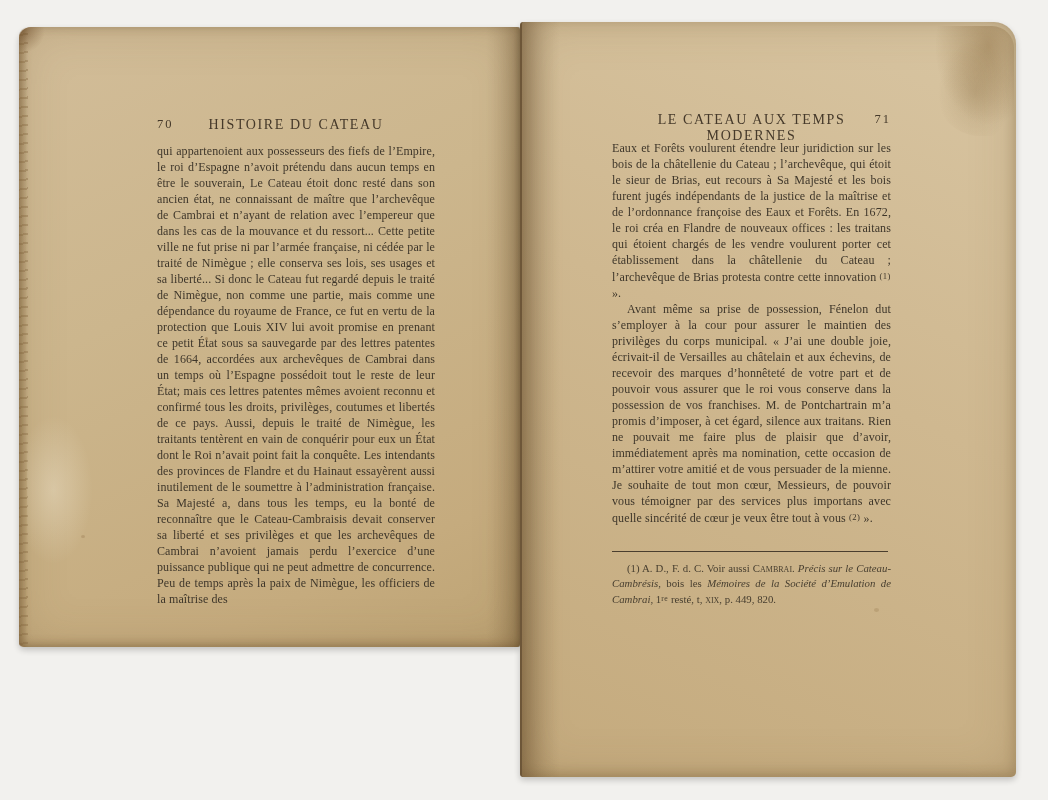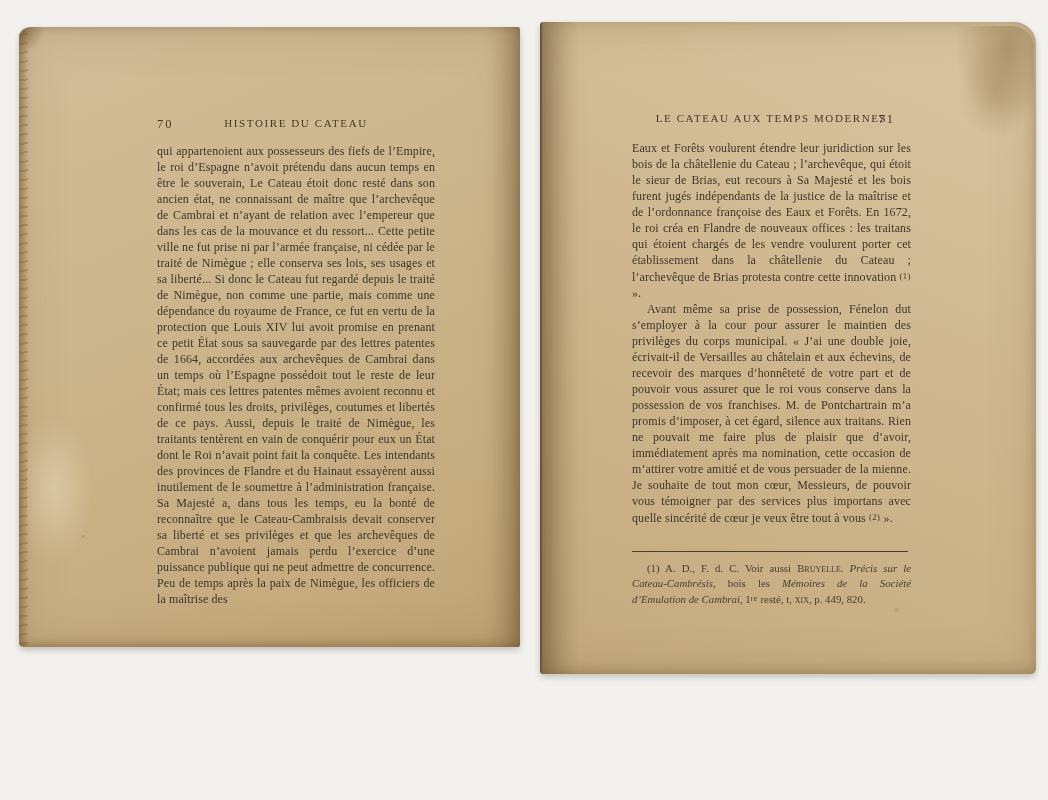--- a/index.html
+++ b/index.html
@@ -14,41 +14,40 @@
     border-radius:12px 3px 3px 5px;
     background:linear-gradient(155deg,#d2bd99 0%,#ccb68d 40%,#c5ab7e 82%,#bda374 100%);
     box-shadow:
       inset 0 0 48px rgba(112,85,45,.22),
       inset -14px 0 20px -10px rgba(95,70,38,.40),
       inset 4px 0 9px rgba(110,85,50,.28),
       inset 0 -6px 12px -6px rgba(95,70,38,.35),
       0 3px 6px rgba(0,0,0,.20);
   }
   .page-right{
-    left:520px;top:22px;width:494px;height:652px;
+    left:520px;top:22px;width:494px;height:755px;
     border-radius:3px 22px 5px 3px;
     background:linear-gradient(205deg,#d8c5a2 0%,#cfb890 45%,#c4aa7d 100%);
     border-left:2px solid #6d5638;
     box-shadow:
       inset 0 0 48px rgba(112,85,45,.22),
       inset 16px 0 22px -10px rgba(95,70,38,.42),
       inset -4px -4px 10px rgba(110,85,50,.22),
       0 3px 6px rgba(0,0,0,.20);
-    margin-left: 20px;
   }
   .runhead{
     position:absolute;top:90px;height:16px;
     color:#45392a;font-size:11px;letter-spacing:1.6px;
   }
   .page-left .runhead{left:138px;width:278px;}
   .page-right .runhead{left:90px;width:279px;}
   .runhead .num{position:absolute;top:0;font-size:12.5px;letter-spacing:2px;}
   .page-left .runhead .num{left:0;}
-  .page-right .runhead .num{right:16px;}
-  .runhead .title{display:block;text-align:center;font-size:11px;}
+  .page-right .runhead .num{right:0;}
+  .runhead .title{display:block;text-align:center;font-size:14px;}
   .bodytext{
     position:absolute;width:278px;
     font-size:12px;line-height:16px;text-align:justify;
     color:#3e362a;letter-spacing:.1px;
   }
   .page-left .bodytext{left:138px;top:116px;}
   .page-right .bodytext{left:90px;top:118px;width:279px;}
   .bodytext p{margin:0;}
   .bodytext p.indent{text-indent:15px;}
   .fnrule{
@@ -126,15 +125,15 @@
   <div class="runhead">
     <span class="title">LE CATEAU AUX TEMPS MODERNES</span>
     <span class="num">71</span>
   </div>
   <div class="bodytext">
     <p><span>Eaux et Forêts voulurent étendre leur juridiction sur les bois de la châtellenie du Cateau ; l’archevêque, qui étoit le sieur de Brias, eut recours à Sa Majesté et les bois furent jugés indépendants de la justice de la maîtrise et de l’ordonnance françoise des Eaux et Forêts. En 1672, le roi créa en Flandre de nouveaux offices : les traitans qui étoient chargés de les vendre voulurent porter cet établissement dans la châtellenie du Cateau ; l’archevêque de Brias protesta contre cette innovation </span><span class="r-sup">(1)</span><span> ».</span></p>
     <p class="indent"><span>Avant même sa prise de possession, Fénelon dut s’employer à la cour pour assurer le maintien des privilèges du corps municipal. « J’ai une double joie, écrivait-il de Versailles au châtelain et aux échevins, de recevoir des marques d’honnêteté de votre part et de pouvoir vous assurer que le roi vous conserve dans la possession de vos franchises. M. de Pontchartrain m’a promis d’imposer, à cet égard, silence aux traitans. Rien ne pouvait me faire plus de plaisir que d’avoir, immédiatement après ma nomination, cette occasion de m’attirer votre amitié et de vous persuader de la mienne. Je souhaite de tout mon cœur, Messieurs, de pouvoir vous témoigner par des services plus importans avec quelle sincérité de cœur je veux être tout à vous </span><span class="r-sup">(2)</span><span> ».</span></p>
   </div>
   <div class="fnrule"></div>
   <div class="footnotes">
-    <p><span>(1) A. D., F. d. C. Voir aussi </span><span class="r-sc">Bruyelle</span><span>. </span><span class="r-i">Précis sur le Cateau-Cambrésis</span><span>, bois les </span><span class="r-i">Mémoires de la Société d’Emulation de Cambrai</span><span>, 1</span><span class="r-sup">re</span><span> resté, t, </span><span class="r-sc">xix</span><span>, p. 449, 820.</span></p>
+    <p><span>(1) A. D., F. d. C. Voir aussi </span><span class="r-sc">Cambrai</span><span>. </span><span class="r-i">Précis sur le Cateau-Cambrésis</span><span>, bois les </span><span class="r-i">Mémoires de la Société d’Emulation de Cambrai</span><span>, 1</span><span class="r-sup">re</span><span> resté, t, </span><span class="r-sc">xix</span><span>, p. 449, 820.</span></p>
   </div>
 </div>
 
 </body></html>

